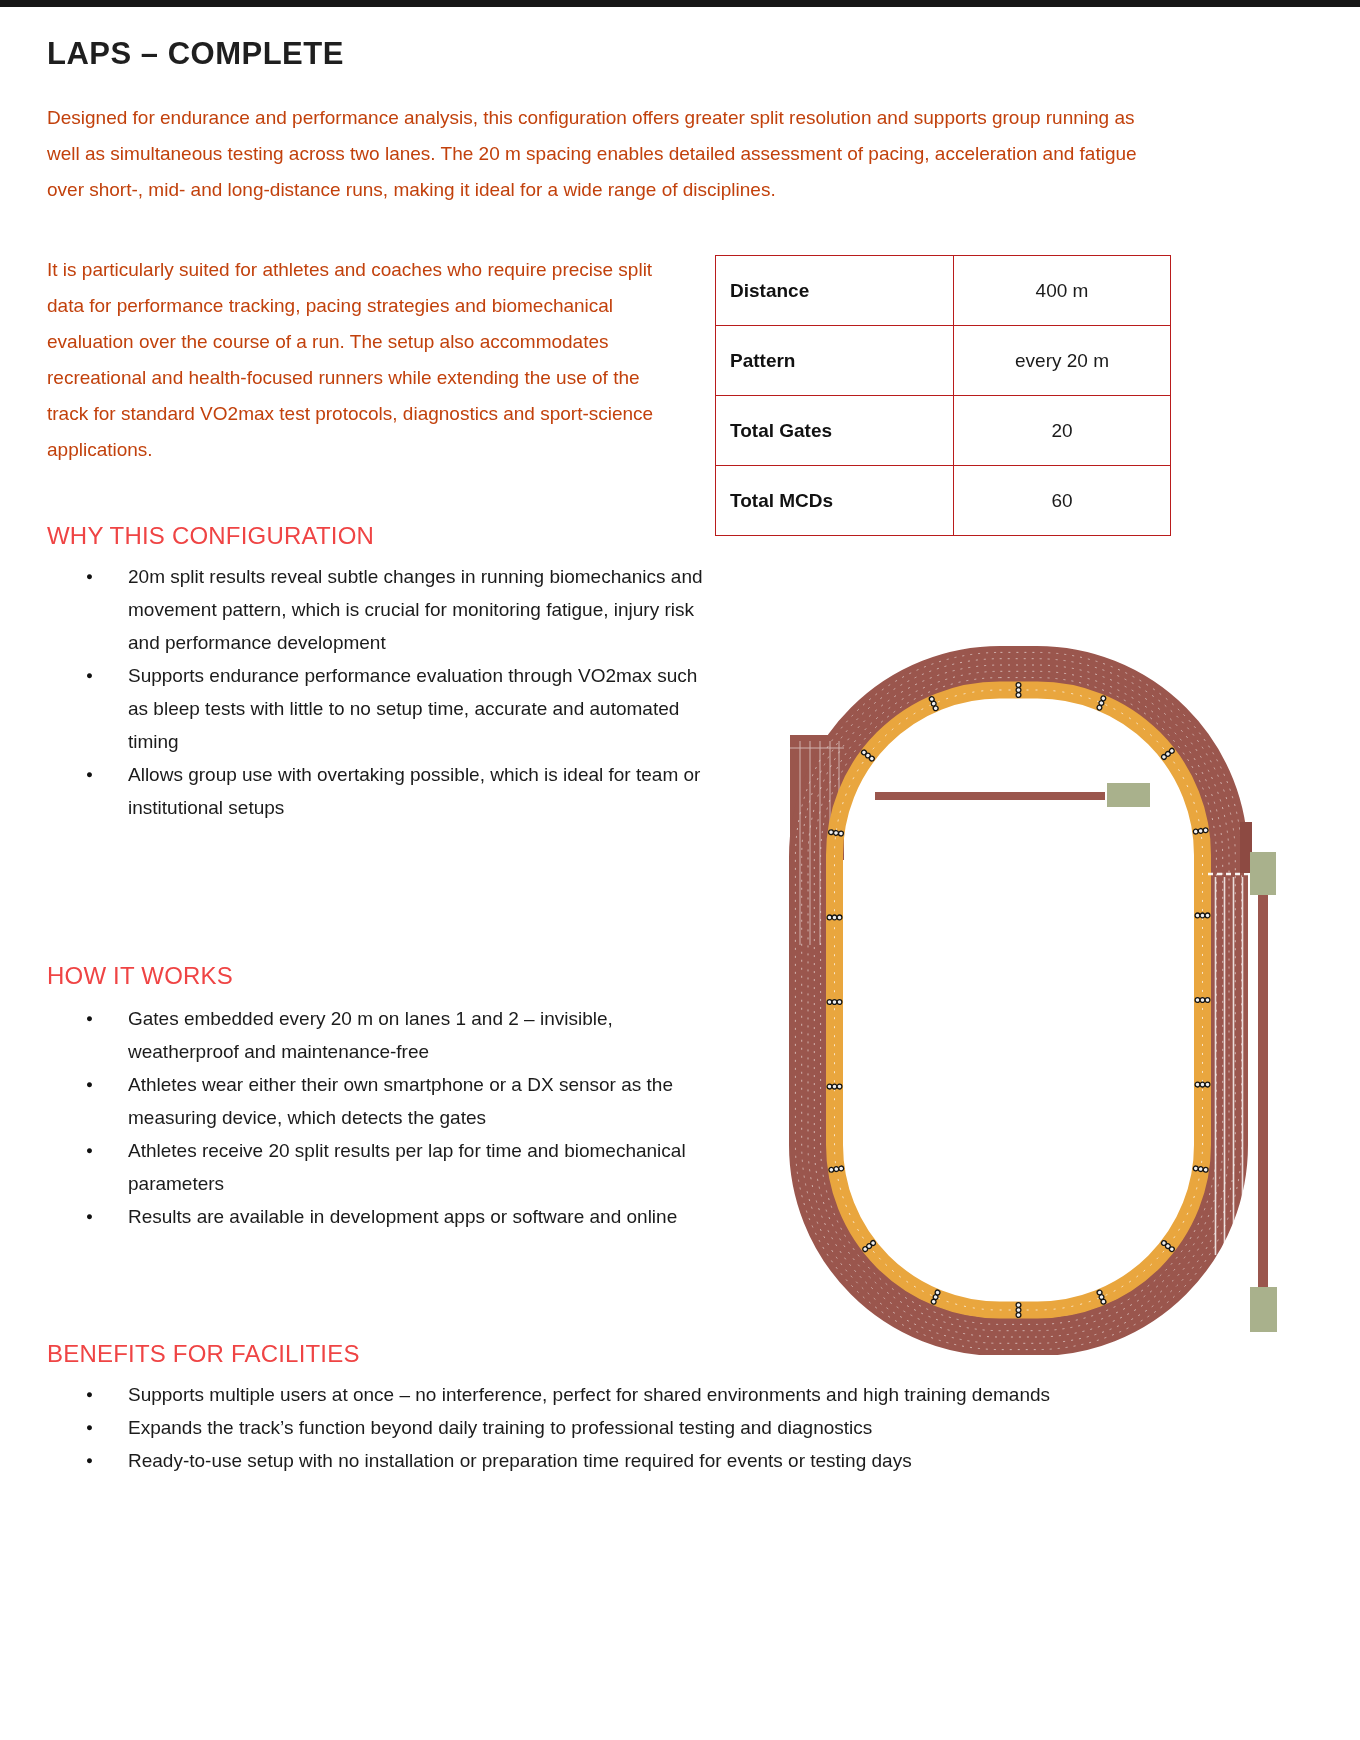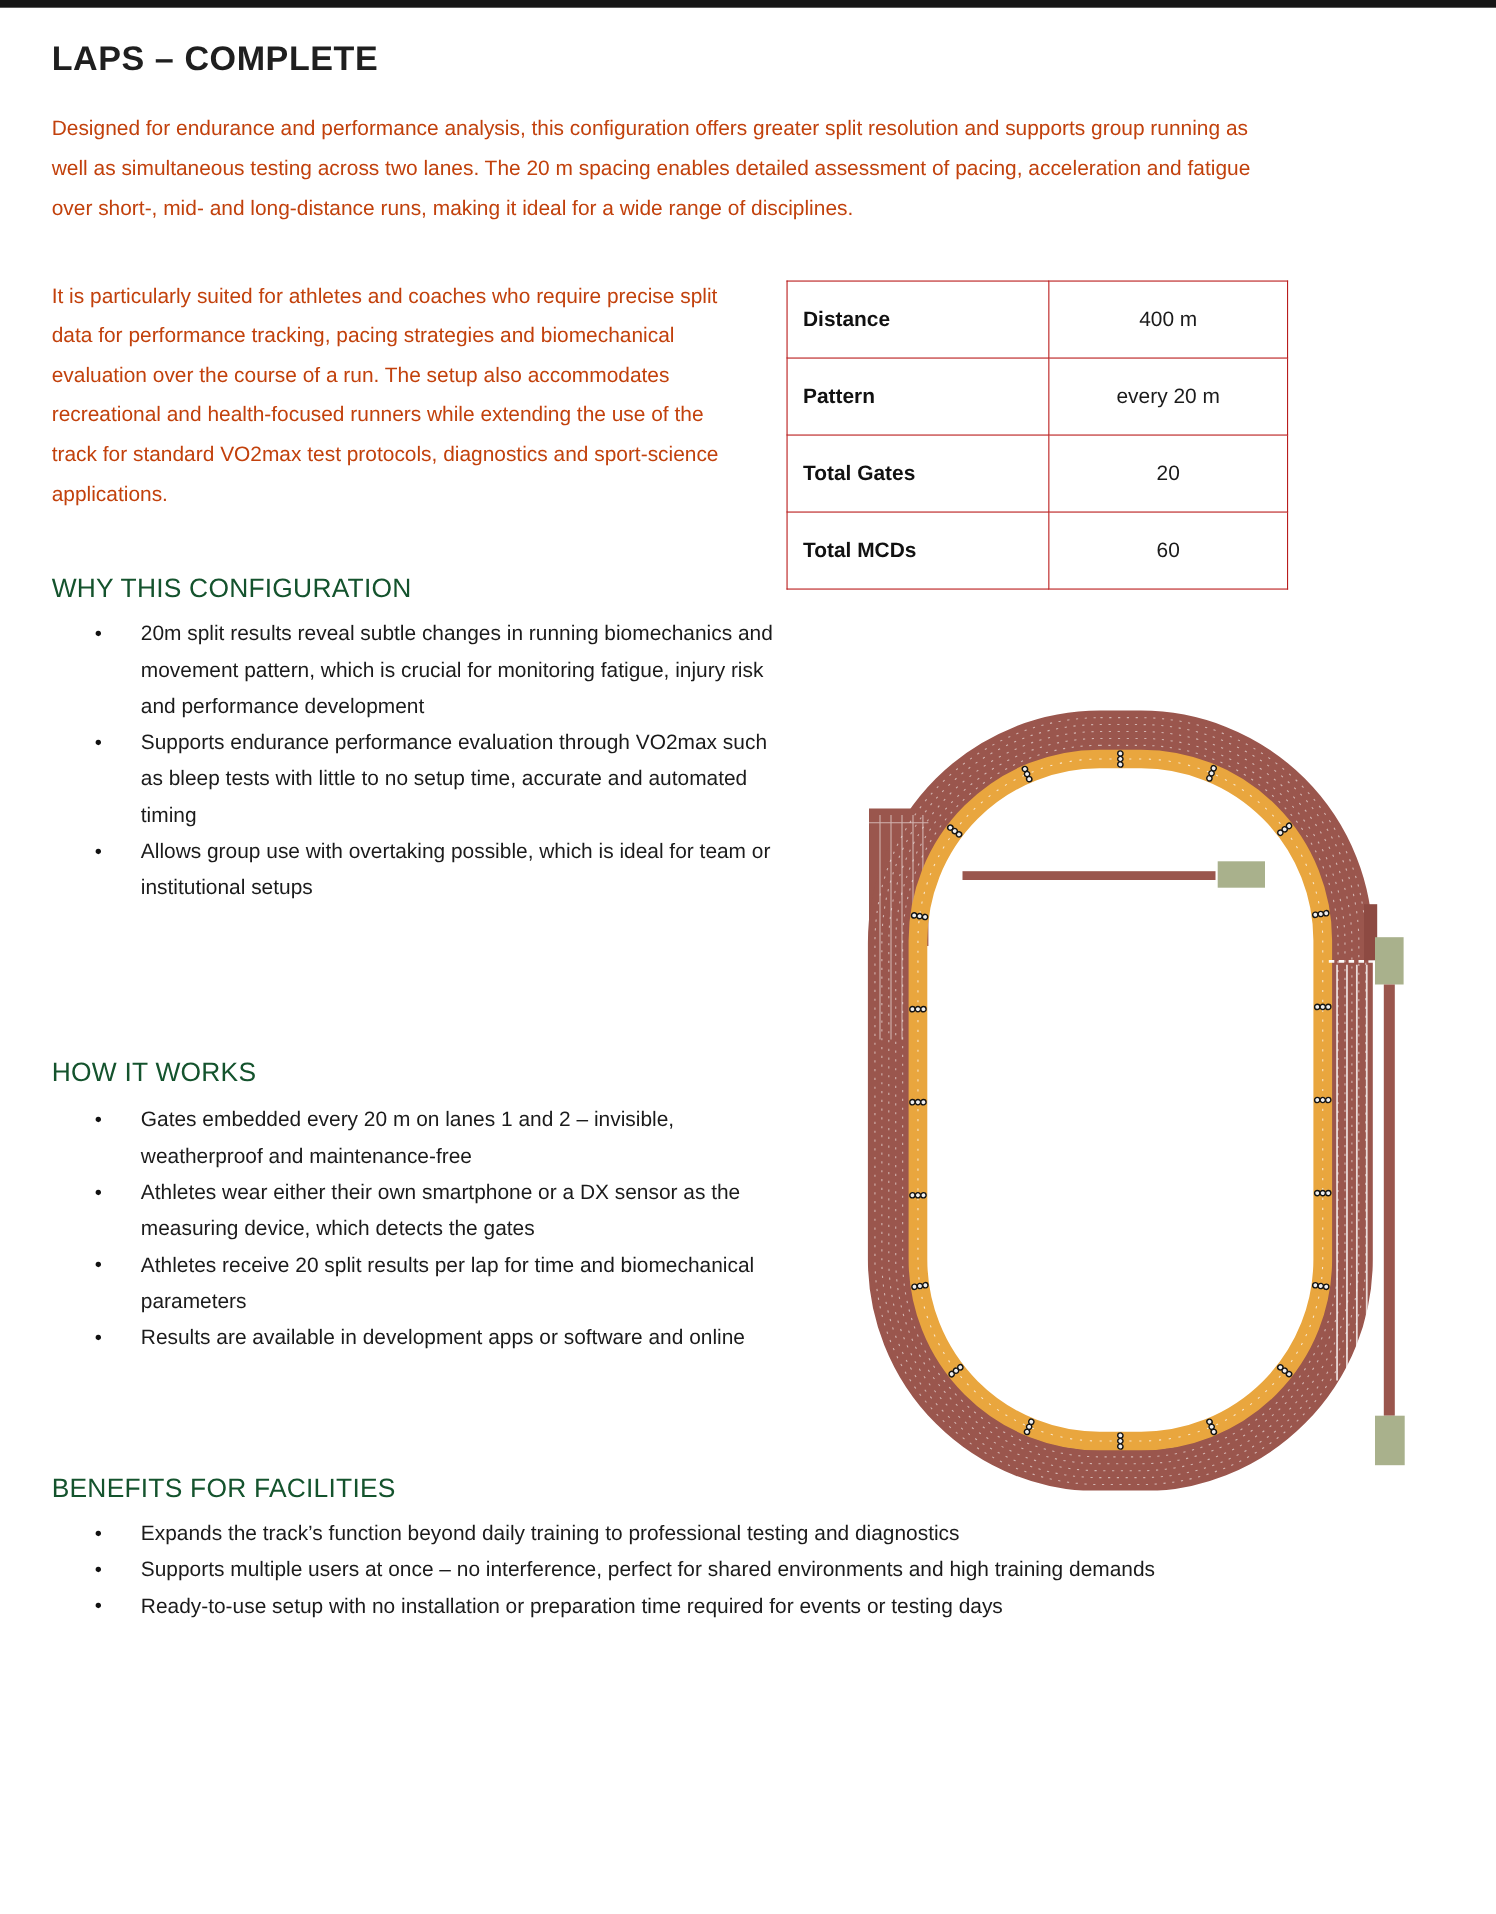--- a/index.html
+++ b/index.html
@@ -10,21 +10,21 @@
   .top-bar{position:absolute;left:0;top:0;width:1360px;height:7px;background:#161616;}
   h1.title{
     position:absolute;left:47px;top:36px;margin:0;
     font-size:31px;font-weight:700;letter-spacing:.5px;color:#1f1f1f;
   }
   p.body-par{margin:0;font-size:19px;line-height:36px;color:#c2410c;}
   .intro{position:absolute;left:47px;top:100px;width:1112px;}
   .suited{position:absolute;left:47px;top:252px;width:628px;}
   h2.sec{
     position:absolute;left:47px;margin:0;
-    font-size:24px;font-weight:400;color:#14532d;letter-spacing:.2px;
+    font-size:24px;font-weight:400;color:#ef4444;letter-spacing:.2px;
   }
   .sec-why{top:522px;} .sec-how{top:962px;} .sec-benefits{top:1340px;}
   ul.blist{
     position:absolute;left:47px;margin:0;padding:0 0 0 81px;list-style:none;
     font-size:19px;line-height:33px;color:#1b1b1b;
   }
   ul.blist li{position:relative;}
   ul.blist li::before{
     content:"●";position:absolute;left:-42px;top:0;
     font-size:11.5px;line-height:33px;color:#111;
@@ -91,22 +91,22 @@
   <h2 class="sec sec-how">HOW IT WORKS</h2>
   <ul class="blist list-how">
     <li>Gates embedded every 20 m on lanes 1 and 2 – invisible, weatherproof and maintenance-free</li>
     <li>Athletes wear either their own smartphone or a DX sensor as the measuring device, which detects the gates</li>
     <li>Athletes receive 20 split results per lap for time and biomechanical parameters</li>
     <li>Results are available in development apps or software and online</li>
   </ul>
 
   <h2 class="sec sec-benefits">BENEFITS FOR FACILITIES</h2>
   <ul class="blist list-benefits">
+    <li>Supports multiple users at once – no interference, perfect for shared environments and high training demands</li>
     <li>Expands the track’s function beyond daily training to professional testing and diagnostics</li>
-    <li>Supports multiple users at once – no interference, perfect for shared environments and high training demands</li>
     <li>Ready-to-use setup with no installation or preparation time required for events or testing days</li>
   </ul>
 
   <svg class="track" width="530" height="800" viewBox="0 0 530 800" aria-hidden="true">
 
     <g>
       <rect x="30" y="180" width="54" height="125" fill="#9a564d"></rect>
     </g>
 
     <g>

